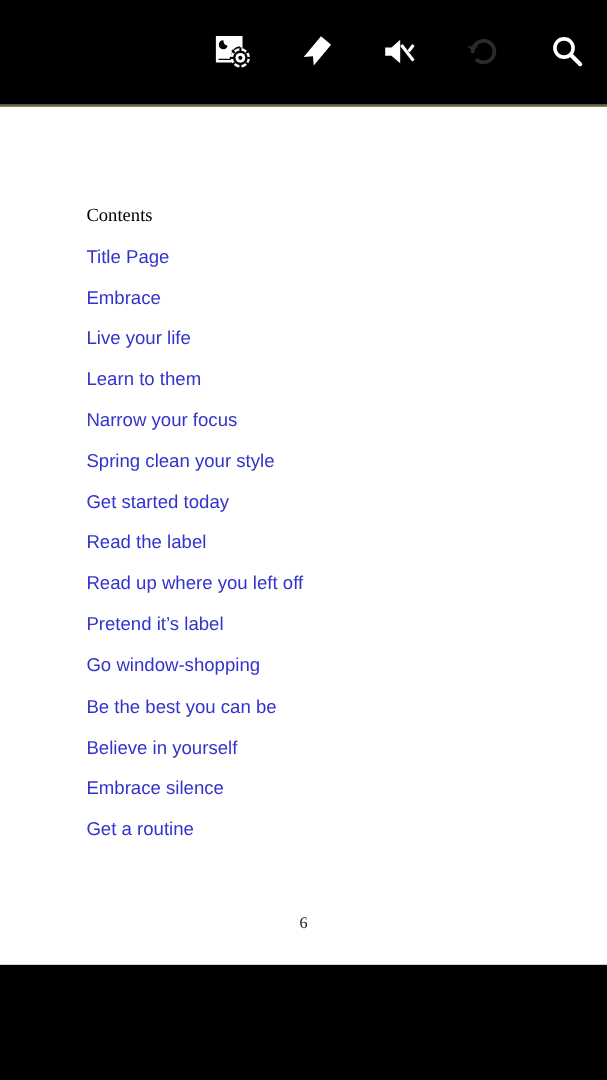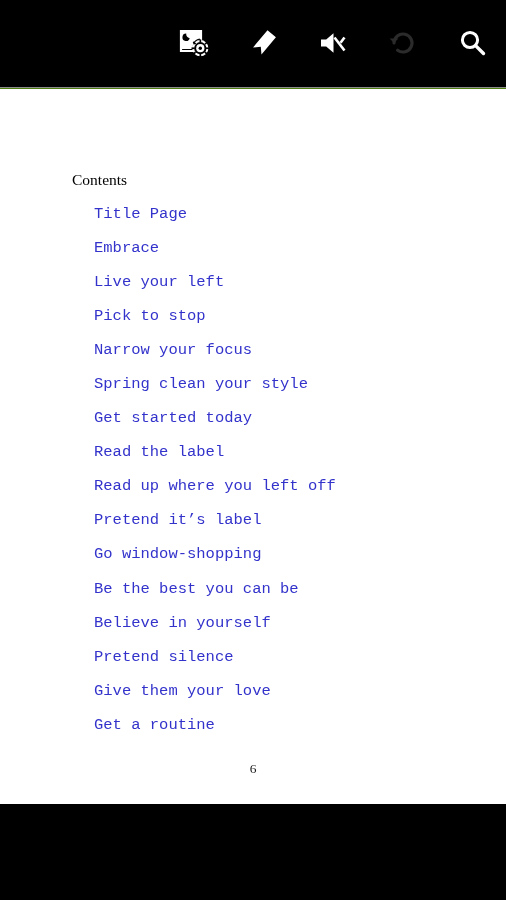--- a/index.html
+++ b/index.html
@@ -74,29 +74,28 @@
   #toc-heading {
     font-family: "Liberation Serif", "DejaVu Serif", serif;
     font-size: 15.5px;
     color: #000000;
     line-height: 1;
     margin: 0 0 19px 0;
     font-weight: normal;
   }
   .toc-link {
     display: block;
-    font-family: Liberation Mono, monospace;
+    font-family: Liberation Sans, sans-serif;
     font-size: 15.5px;
     color: #3333cc;
     line-height: 1;
     margin-bottom: 18.6px;
     text-decoration: none;
     width: max-content;
     cursor: pointer;
-    margin-left: 22px;
   }
   #page-folio {
     position: absolute;
     left: 0;
     top: 672px;
     width: 506px;
     text-align: center;
     font-family: "Liberation Serif", "DejaVu Serif", serif;
     font-size: 13.5px;
     color: #1a1a1a;
@@ -203,33 +202,32 @@
 
     </div>
   </div>
 
   <div id="page-content">
     <div id="toc">
       <div id="toc-heading">Contents</div>
       <div id="toc-list">
           <a class="toc-link">Title Page</a>
           <a class="toc-link">Embrace</a>
-          <a class="toc-link">Live your left</a>
-          <a class="toc-link">Pick to stop</a>
+          <a class="toc-link">Live your life</a>
+          <a class="toc-link">Learn to them</a>
           <a class="toc-link">Narrow your focus</a>
           <a class="toc-link">Spring clean your style</a>
           <a class="toc-link">Get started today</a>
           <a class="toc-link">Read the label</a>
           <a class="toc-link">Read up where you left off</a>
           <a class="toc-link">Pretend it’s label</a>
           <a class="toc-link">Go window-shopping</a>
           <a class="toc-link">Be the best you can be</a>
           <a class="toc-link">Believe in yourself</a>
-          <a class="toc-link">Pretend silence</a>
-          <a class="toc-link">Give them your love</a>
+          <a class="toc-link">Embrace silence</a>
           <a class="toc-link">Get a routine</a>
         </div>
     </div>
     <div id="page-folio">6</div>
   </div>
 
   <div id="navbar">
 
     <div id="nav-prev" class="nav-circle">
       <span>

